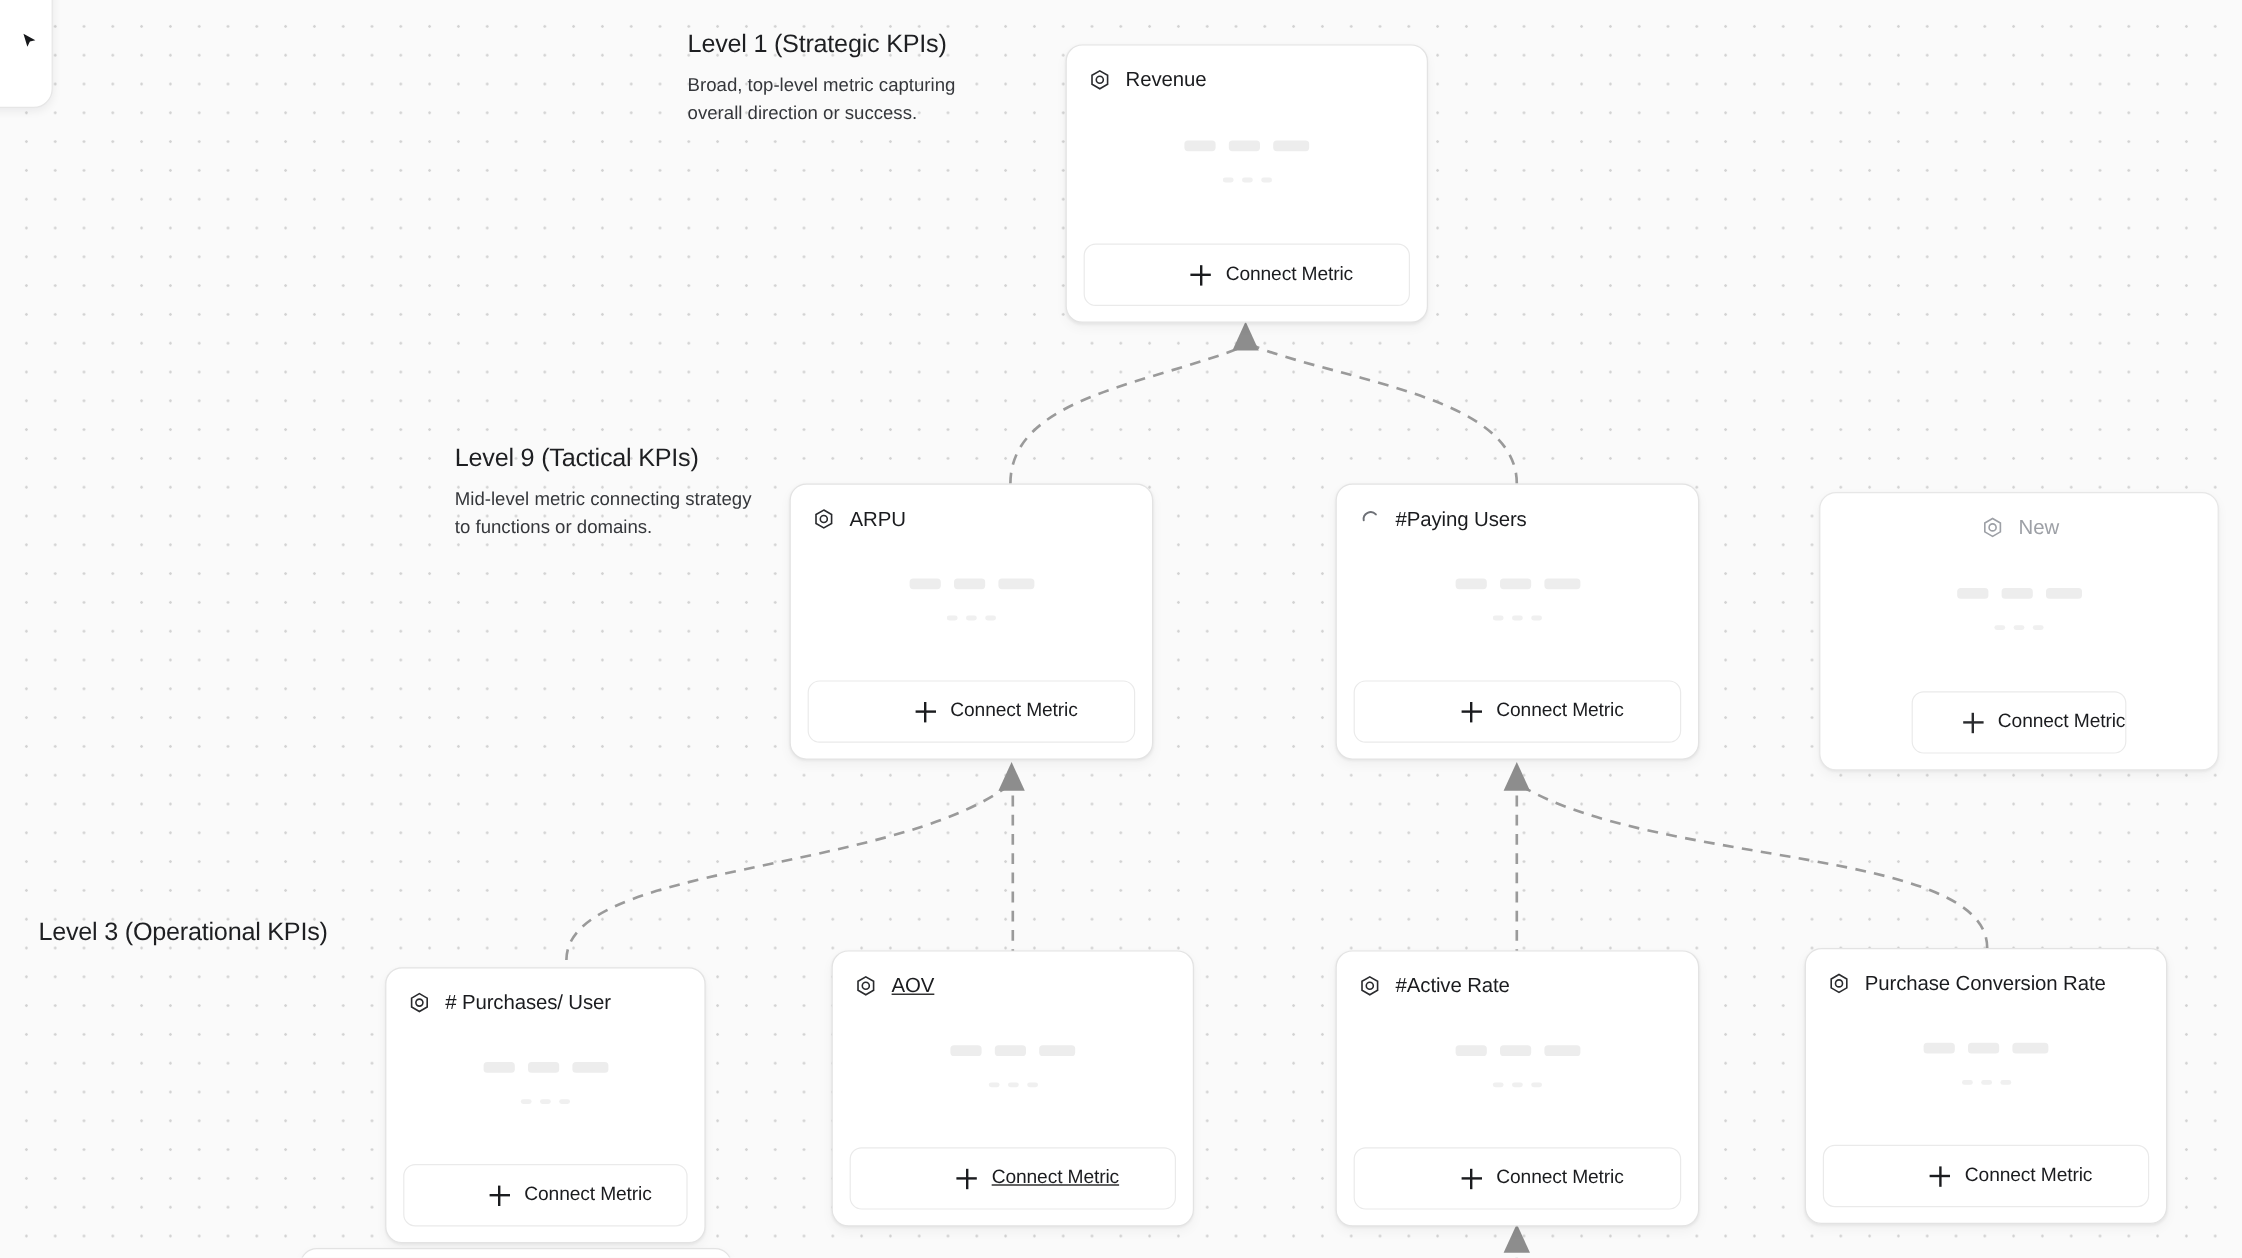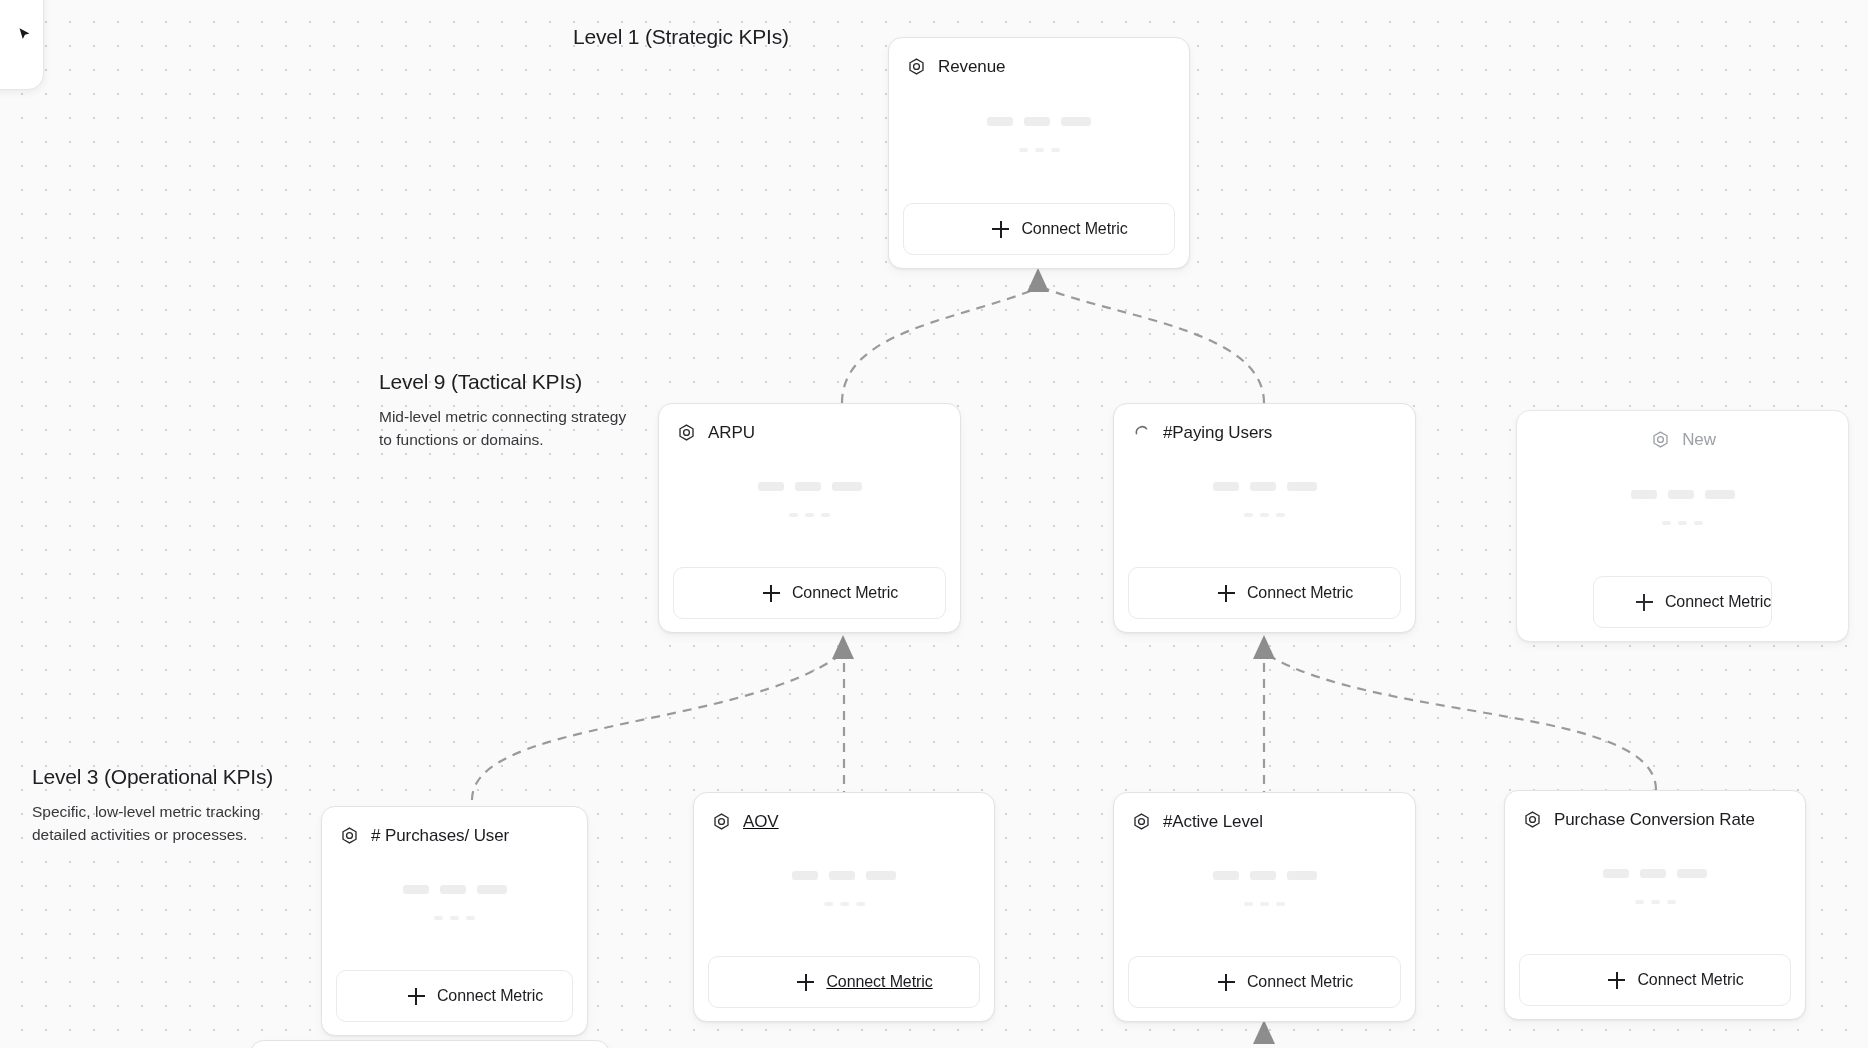--- a/index.html
+++ b/index.html
@@ -206,30 +206,30 @@
 <div id="toolbar-stub">
   <span>
     <svg width="17" height="17" viewBox="0 0 24 24" fill="#17181b">
       <path d="M5 3 L19 10.5 L12.6 12.2 L9.6 18.4 Z"></path>
     </svg>
   </span>
 </div>
 
 <div class="level-label" style="left:573px; top:25px;">
   <div class="level-title">Level 1 (Strategic KPIs)</div>
+  <div class="level-desc">Broad, top-level metric capturing overall direction or success.</div>
 </div>
 
 <div class="level-label" style="left:379px; top:370px;">
   <div class="level-title">Level 9 (Tactical KPIs)</div>
   <div class="level-desc">Mid-level metric connecting strategy to functions or domains.</div>
 </div>
 
 <div class="level-label" style="left:32px; top:765px;">
   <div class="level-title">Level 3 (Operational KPIs)</div>
-  <div class="level-desc">Specific, low-level metric tracking detailed activities or processes.</div>
 </div>
 
 <div class="card" style="left:888px; top:37px; width:302px; height:232px;">
   <div class="card-head">
     <span class="card-icon">
       <svg width="19" height="19" viewBox="0 0 24 24" fill="none" stroke="#2a2b2e" stroke-width="1.7">
         <path d="M12 2.6 L20.2 7.3 V16.7 L12 21.4 L3.8 16.7 V7.3 Z"></path>
         <circle cx="12" cy="12" r="3.7"></circle>
       </svg>
     </span>
@@ -393,21 +393,21 @@
 </div>
 
 <div class="card" style="left:1113px; top:792px; width:303px; height:230px;">
   <div class="card-head">
     <span class="card-icon">
       <svg width="19" height="19" viewBox="0 0 24 24" fill="none" stroke="#2a2b2e" stroke-width="1.7">
         <path d="M12 2.6 L20.2 7.3 V16.7 L12 21.4 L3.8 16.7 V7.3 Z"></path>
         <circle cx="12" cy="12" r="3.7"></circle>
       </svg>
     </span>
-    <span class="card-title">#Active Level</span>
+    <span class="card-title">#Active Rate</span>
   </div>
   <div class="card-body">
     <div class="skel-row">
       <span class="skel-bar" style="width:26px"></span>
       <span class="skel-bar" style="width:26px"></span>
       <span class="skel-bar" style="width:30px"></span>
     </div>
     <div class="skel-row small">
       <span class="skel-bar" style="width:9px"></span>
       <span class="skel-bar" style="width:9px"></span>

